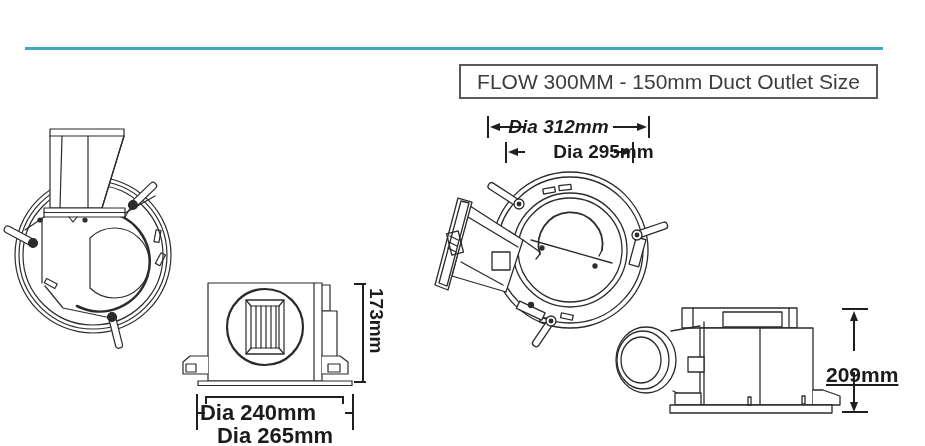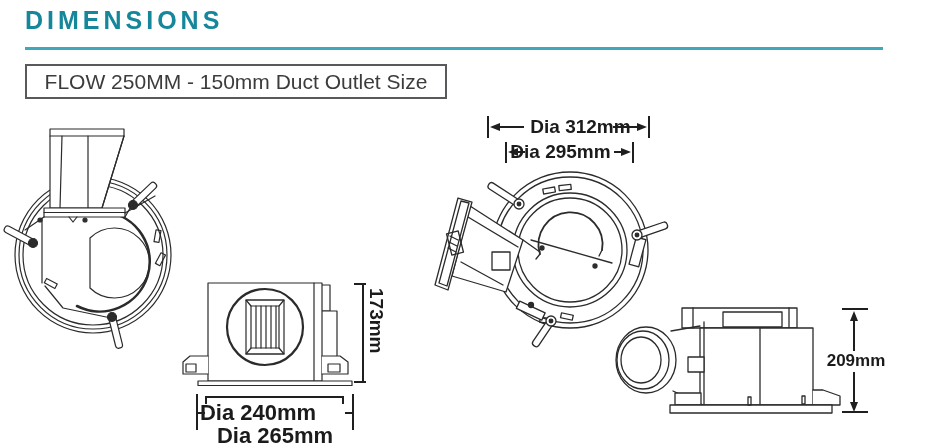--- a/index.html
+++ b/index.html
@@ -20,25 +20,24 @@
   .arr-r{border-top:4px solid transparent;border-bottom:4px solid transparent;border-left:10px solid #1f1f1f;}
   .arr-u{border-left:4px solid transparent;border-right:4px solid transparent;border-bottom:10px solid #1f1f1f;}
   .arr-d{border-left:4px solid transparent;border-right:4px solid transparent;border-top:10px solid #1f1f1f;}
   .vtxt{writing-mode:vertical-rl;text-orientation:mixed;}
 </style>
 </head>
 <body>
 
 <div class="page">
 
-  <div class="title">DIMENSIONS</div>
   <div class="rule"></div>
 
-  <div class="hdr hdr250">
-    <span>FLOW 250MM - 150mm Duct Outlet Size</span>
+  <div class="hdr hdr300">
+    <span>FLOW 300MM - 150mm Duct Outlet Size</span>
   </div>
 
   <svg class="draw" style="left:3px;top:118px;" width="185" height="232" viewBox="0 0 185 232">
     <g stroke="#2b2b2b" stroke-width="1.2" fill="none" stroke-linecap="round" stroke-linejoin="round">
       <circle cx="90" cy="137" r="78"></circle>
       <circle cx="90" cy="137" r="74"></circle>
       <circle cx="90" cy="137" r="70"></circle>
       <path d="M 104,94 A 50 50 0 1 1 74,188" stroke-width="2.6"></path>
       <line x1="39" y1="100" x2="39" y2="165"></line>
       <polyline points="42,168 60,190 108,200"></polyline>
@@ -128,31 +127,31 @@
     <span class="dimtxt" style="left:190px;top:424px;width:170px;font-size:22px;text-align:center;">Dia 265mm</span>
   </div>
 
   <div class="dim">
     <i style="left:487px;top:116px;width:2px;height:22px;"></i>
     <i style="left:648px;top:116px;width:2px;height:22px;"></i>
     <span class="arr arr-l" style="left:490px;top:123px;"></span>
     <i style="left:500px;top:126px;width:24px;height:2px;"></i>
     <i style="left:613px;top:126px;width:24px;height:2px;"></i>
     <span class="arr arr-r" style="left:637px;top:123px;"></span>
-    <span class="dimtxt" style="left:492px;top:117px;width:177px;font-size:19px;">Dia 312mm</span>
+    <span class="dimtxt" style="left:470px;top:117px;width:177px;font-size:19px;font-style:italic;">Dia 312mm</span>
   </div>
 
   <div class="dim">
     <i style="left:505px;top:142px;width:2px;height:21px;"></i>
     <i style="left:632px;top:142px;width:2px;height:21px;"></i>
     <span class="arr arr-l" style="left:508px;top:148px;"></span>
     <i style="left:518px;top:151px;width:7px;height:2px;"></i>
     <i style="left:614px;top:151px;width:7px;height:2px;"></i>
     <span class="arr arr-r" style="left:621px;top:148px;"></span>
-    <span class="dimtxt" style="left:490px;top:142px;width:141px;font-size:19px;">Dia 295mm</span>
+    <span class="dimtxt" style="left:533px;top:142px;width:141px;font-size:19px;">Dia 295mm</span>
   </div>
 
   <svg class="draw" style="left:428px;top:162px;" width="250" height="200" viewBox="0 0 250 200">
     <g stroke="#2b2b2b" stroke-width="1.3" fill="none" stroke-linecap="round" stroke-linejoin="round">
       <circle cx="142" cy="88" r="78"></circle>
       <circle cx="142" cy="88" r="73"></circle>
       <circle cx="142" cy="88" r="57"></circle>
       <circle cx="142" cy="88" r="52"></circle>
 
       <path d="M 112,92 A 32 32 0 1 1 174,88" stroke-width="1.8"></path>
@@ -228,19 +227,19 @@
       <rect x="67" y="109" width="162" height="8" fill="#fff"></rect>
       <rect x="145" y="101" width="3" height="8"></rect>
       <rect x="199" y="100" width="3" height="8"></rect>
     </g>
   </svg>
 
   <div class="dim">
     <i style="left:842px;top:308px;width:26px;height:2px;"></i>
     <span class="arr arr-u" style="left:850px;top:311px;"></span>
     <i style="left:853px;top:320px;width:2px;height:31px;"></i>
-    <span class="dimtxt" style="left:826px;top:352px;width:60px;font-size:17px;">209mm</span>
+    <span class="dimtxt" style="left:826px;top:364px;width:60px;font-size:21px;text-decoration:underline;">209mm</span>
     <i style="left:853px;top:372px;width:2px;height:30px;"></i>
     <span class="arr arr-d" style="left:850px;top:402px;"></span>
     <i style="left:842px;top:411px;width:26px;height:2px;"></i>
   </div>
 
 </div>
 
 </body></html>

